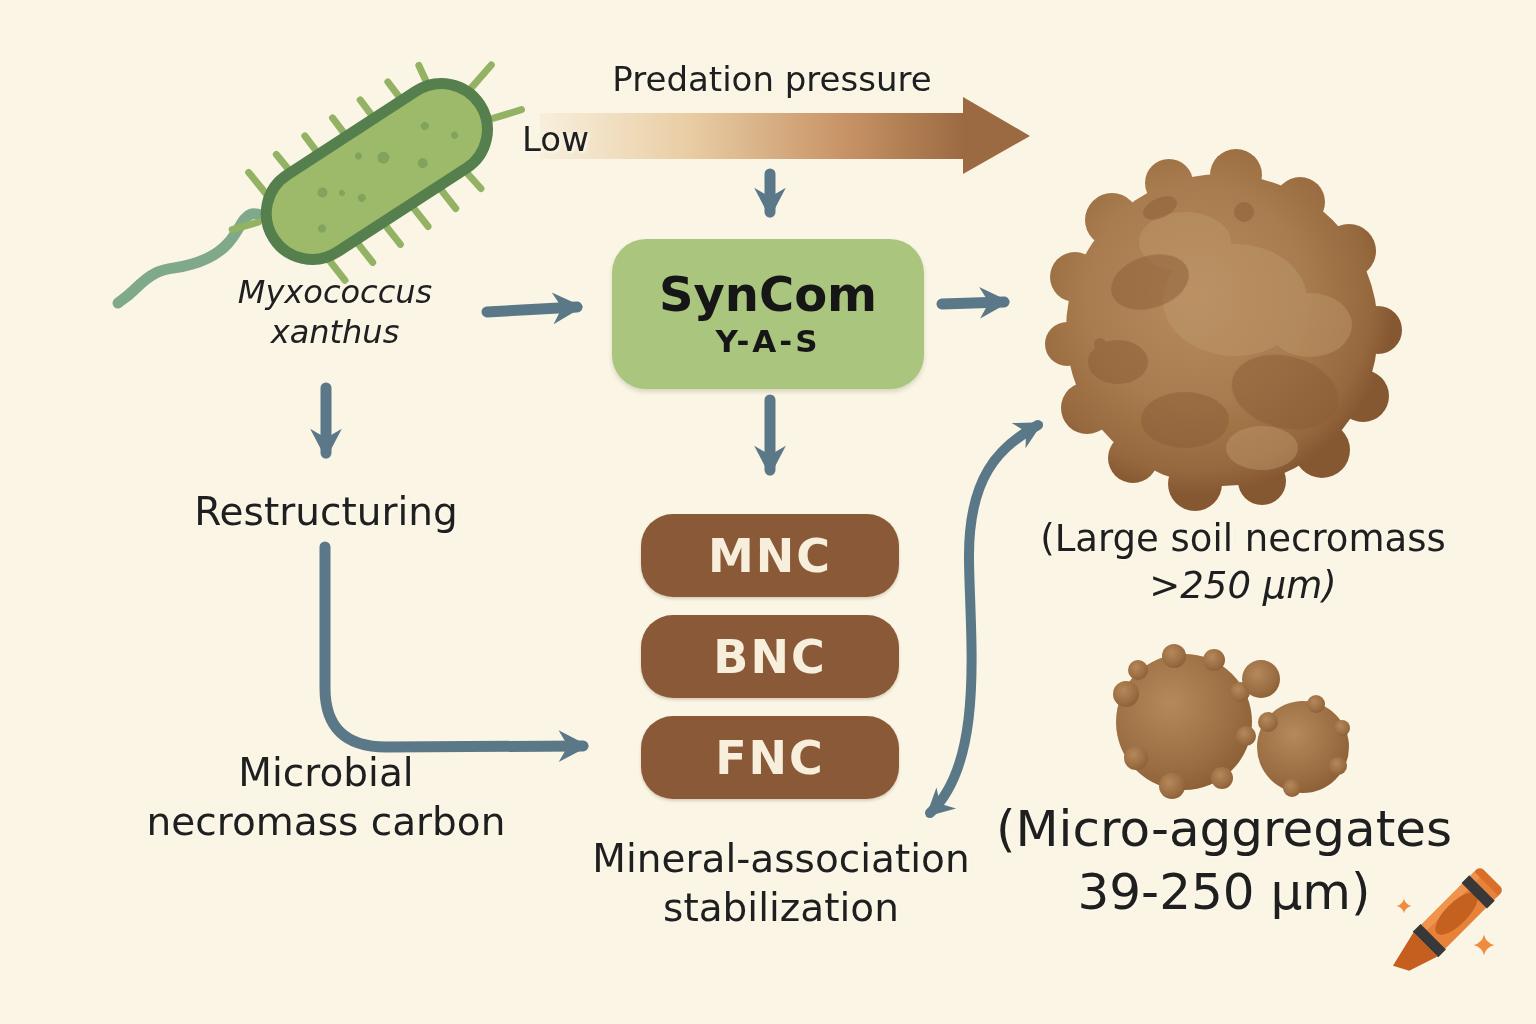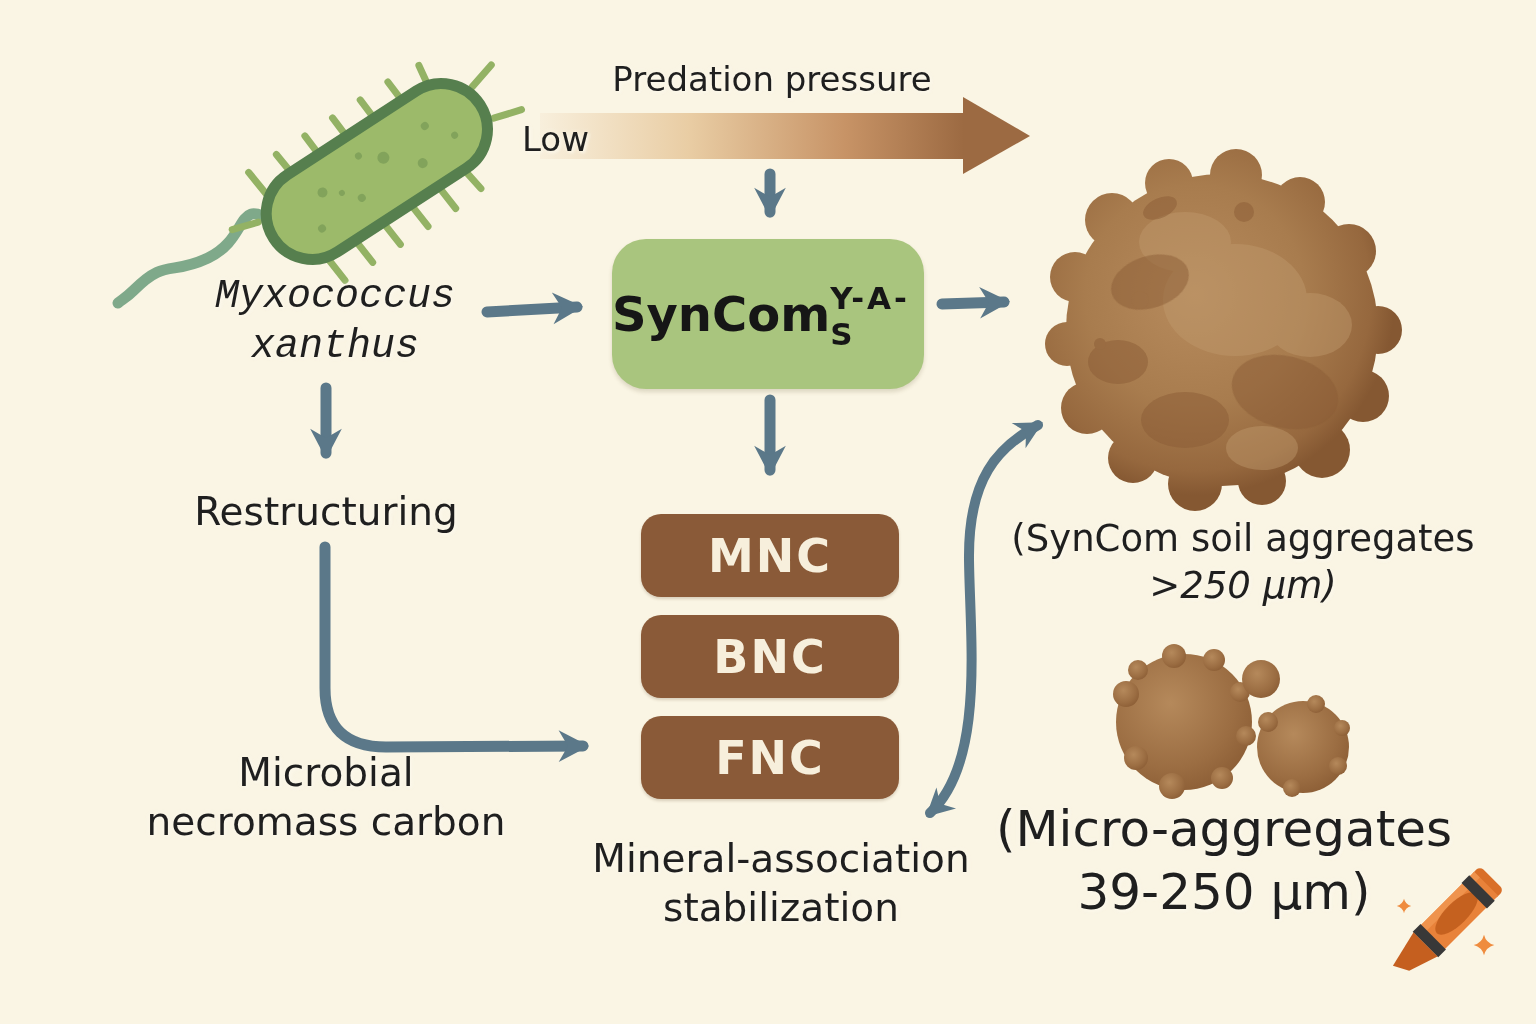--- a/index.html
+++ b/index.html
@@ -13,35 +13,35 @@
   .lbl{
     position:absolute;text-align:center;line-height:1.26;
     text-shadow:0 0 6px rgba(252,248,235,.95), 2px 2px 3px rgba(252,248,235,.85);
     white-space:nowrap;
   }
   .center{transform:translateX(-50%);}
   .italic{font-style:italic;}
   .syncom-box{
     position:absolute;left:612px;top:239px;width:312px;height:150px;
     background:#a9c57e;border-radius:34px;
-    display:flex;align-items:center;justify-content:center;
+    display:flex;flex-direction:column;align-items:center;justify-content:center;
     box-shadow:0 3px 4px rgba(90,80,40,.18);
   }
   .syncom-title{font-size:48px;font-weight:bold;color:#161616;line-height:1.05;}
   .syncom-sub{font-size:31px;font-weight:bold;color:#161616;letter-spacing:3px;margin-top:4px;}
   .cbox{
     position:absolute;left:641px;width:258px;height:83px;
-    background:#8a5a38;border-radius:20px;
+    background:#8a5a38;border-radius:32px;
     display:flex;align-items:center;justify-content:center;
     color:#f7efdc;font-size:46px;font-weight:bold;letter-spacing:2px;
     box-shadow:0 2px 3px rgba(90,60,30,.2);
   }
   .t-pred{top:58px;left:772px;font-size:34px;}
   .t-low{top:118px;left:522px;font-size:34px;}
-  .t-myxo{top:272px;left:335px;font-size:40px;font-family:Liberation Mono, monospace;}
+  .t-myxo{top:272px;left:335px;font-size:32px;}
   .t-restr{top:487px;left:326px;font-size:39px;}
   .t-necro{top:748px;left:326px;font-size:39px;}
   .t-mineral{top:834px;left:781px;font-size:39px;}
   .t-large{top:516px;left:1243px;font-size:37px;}
   .t-micro{top:798px;left:1224px;font-size:50px;}
 </style>
 </head>
 <body>
 
 <div class="stage">
@@ -223,21 +223,21 @@
     <div>Microbial</div>
     <div>necromass carbon</div>
   </div>
 
   <div class="lbl center t-mineral">
     <div>Mineral-association</div>
     <div>stabilization</div>
   </div>
 
   <div class="lbl center t-large">
-    <div>(SynCom soil aggregates</div>
+    <div>(Large soil necromass</div>
     <div class="italic">&gt;250 μm)</div>
   </div>
 
   <div class="lbl center t-micro">
     <div>(Micro-aggregates</div>
     <div>39-250 μm)</div>
   </div>
 
 </div>
 

